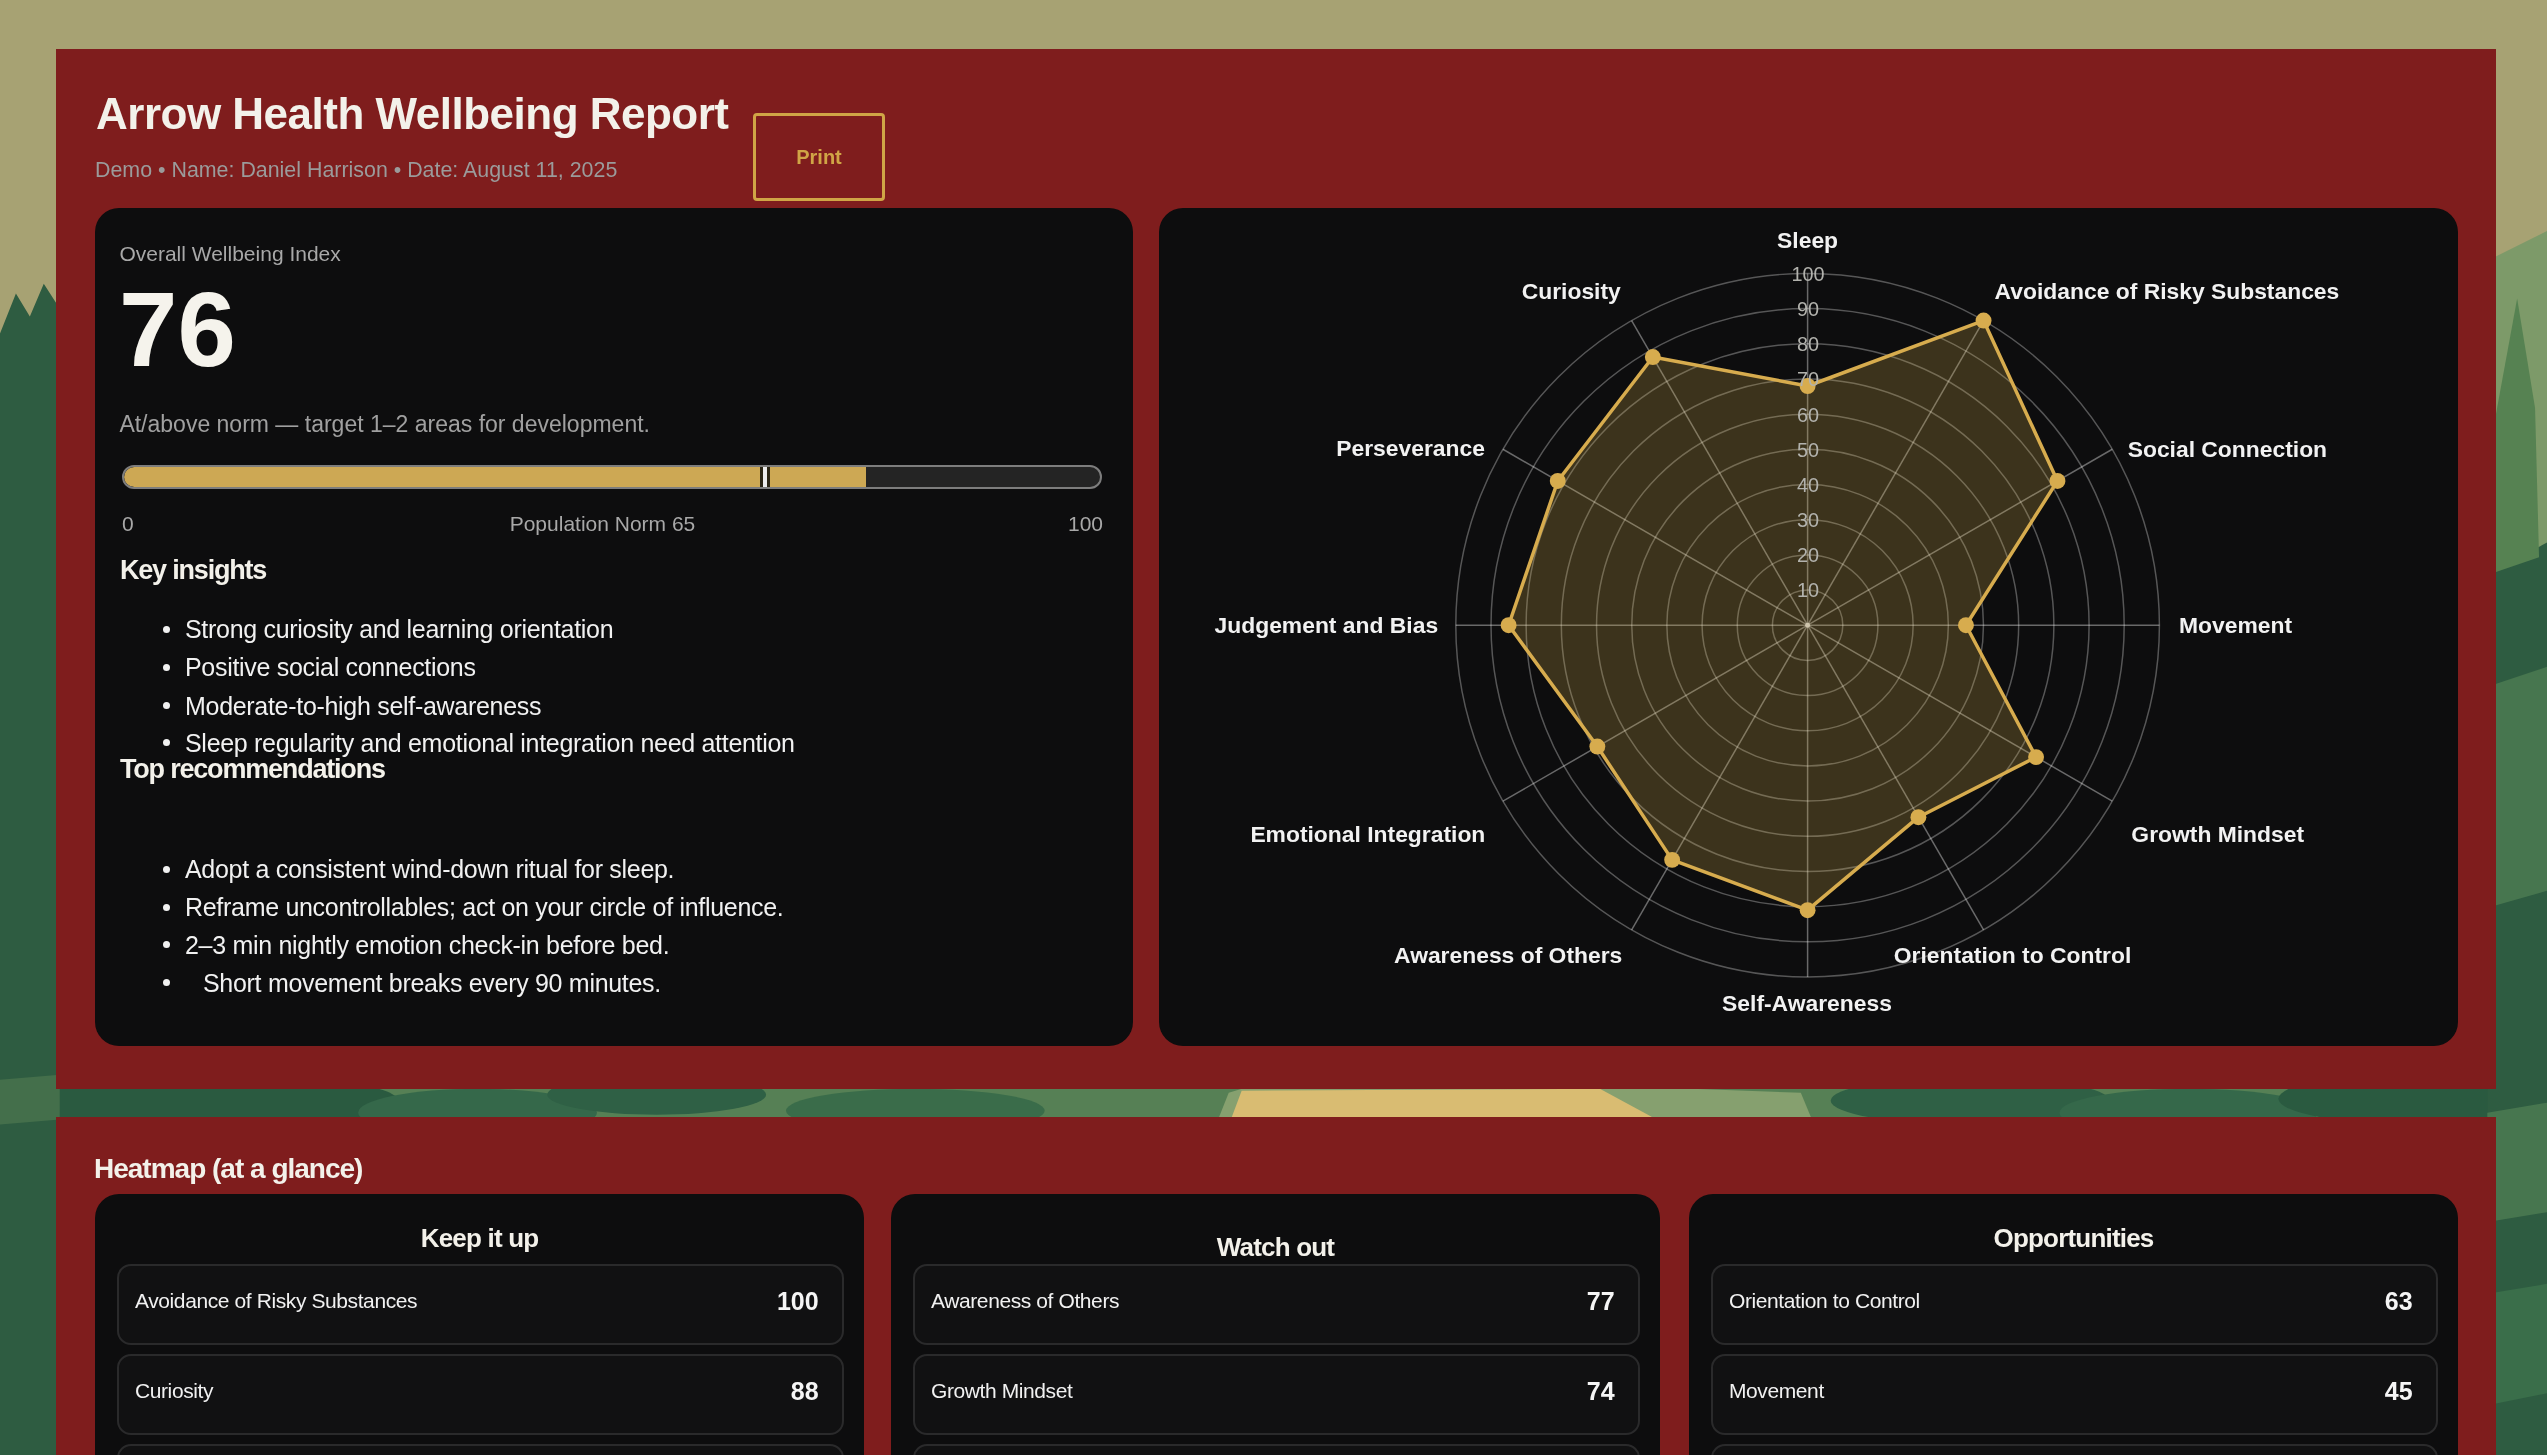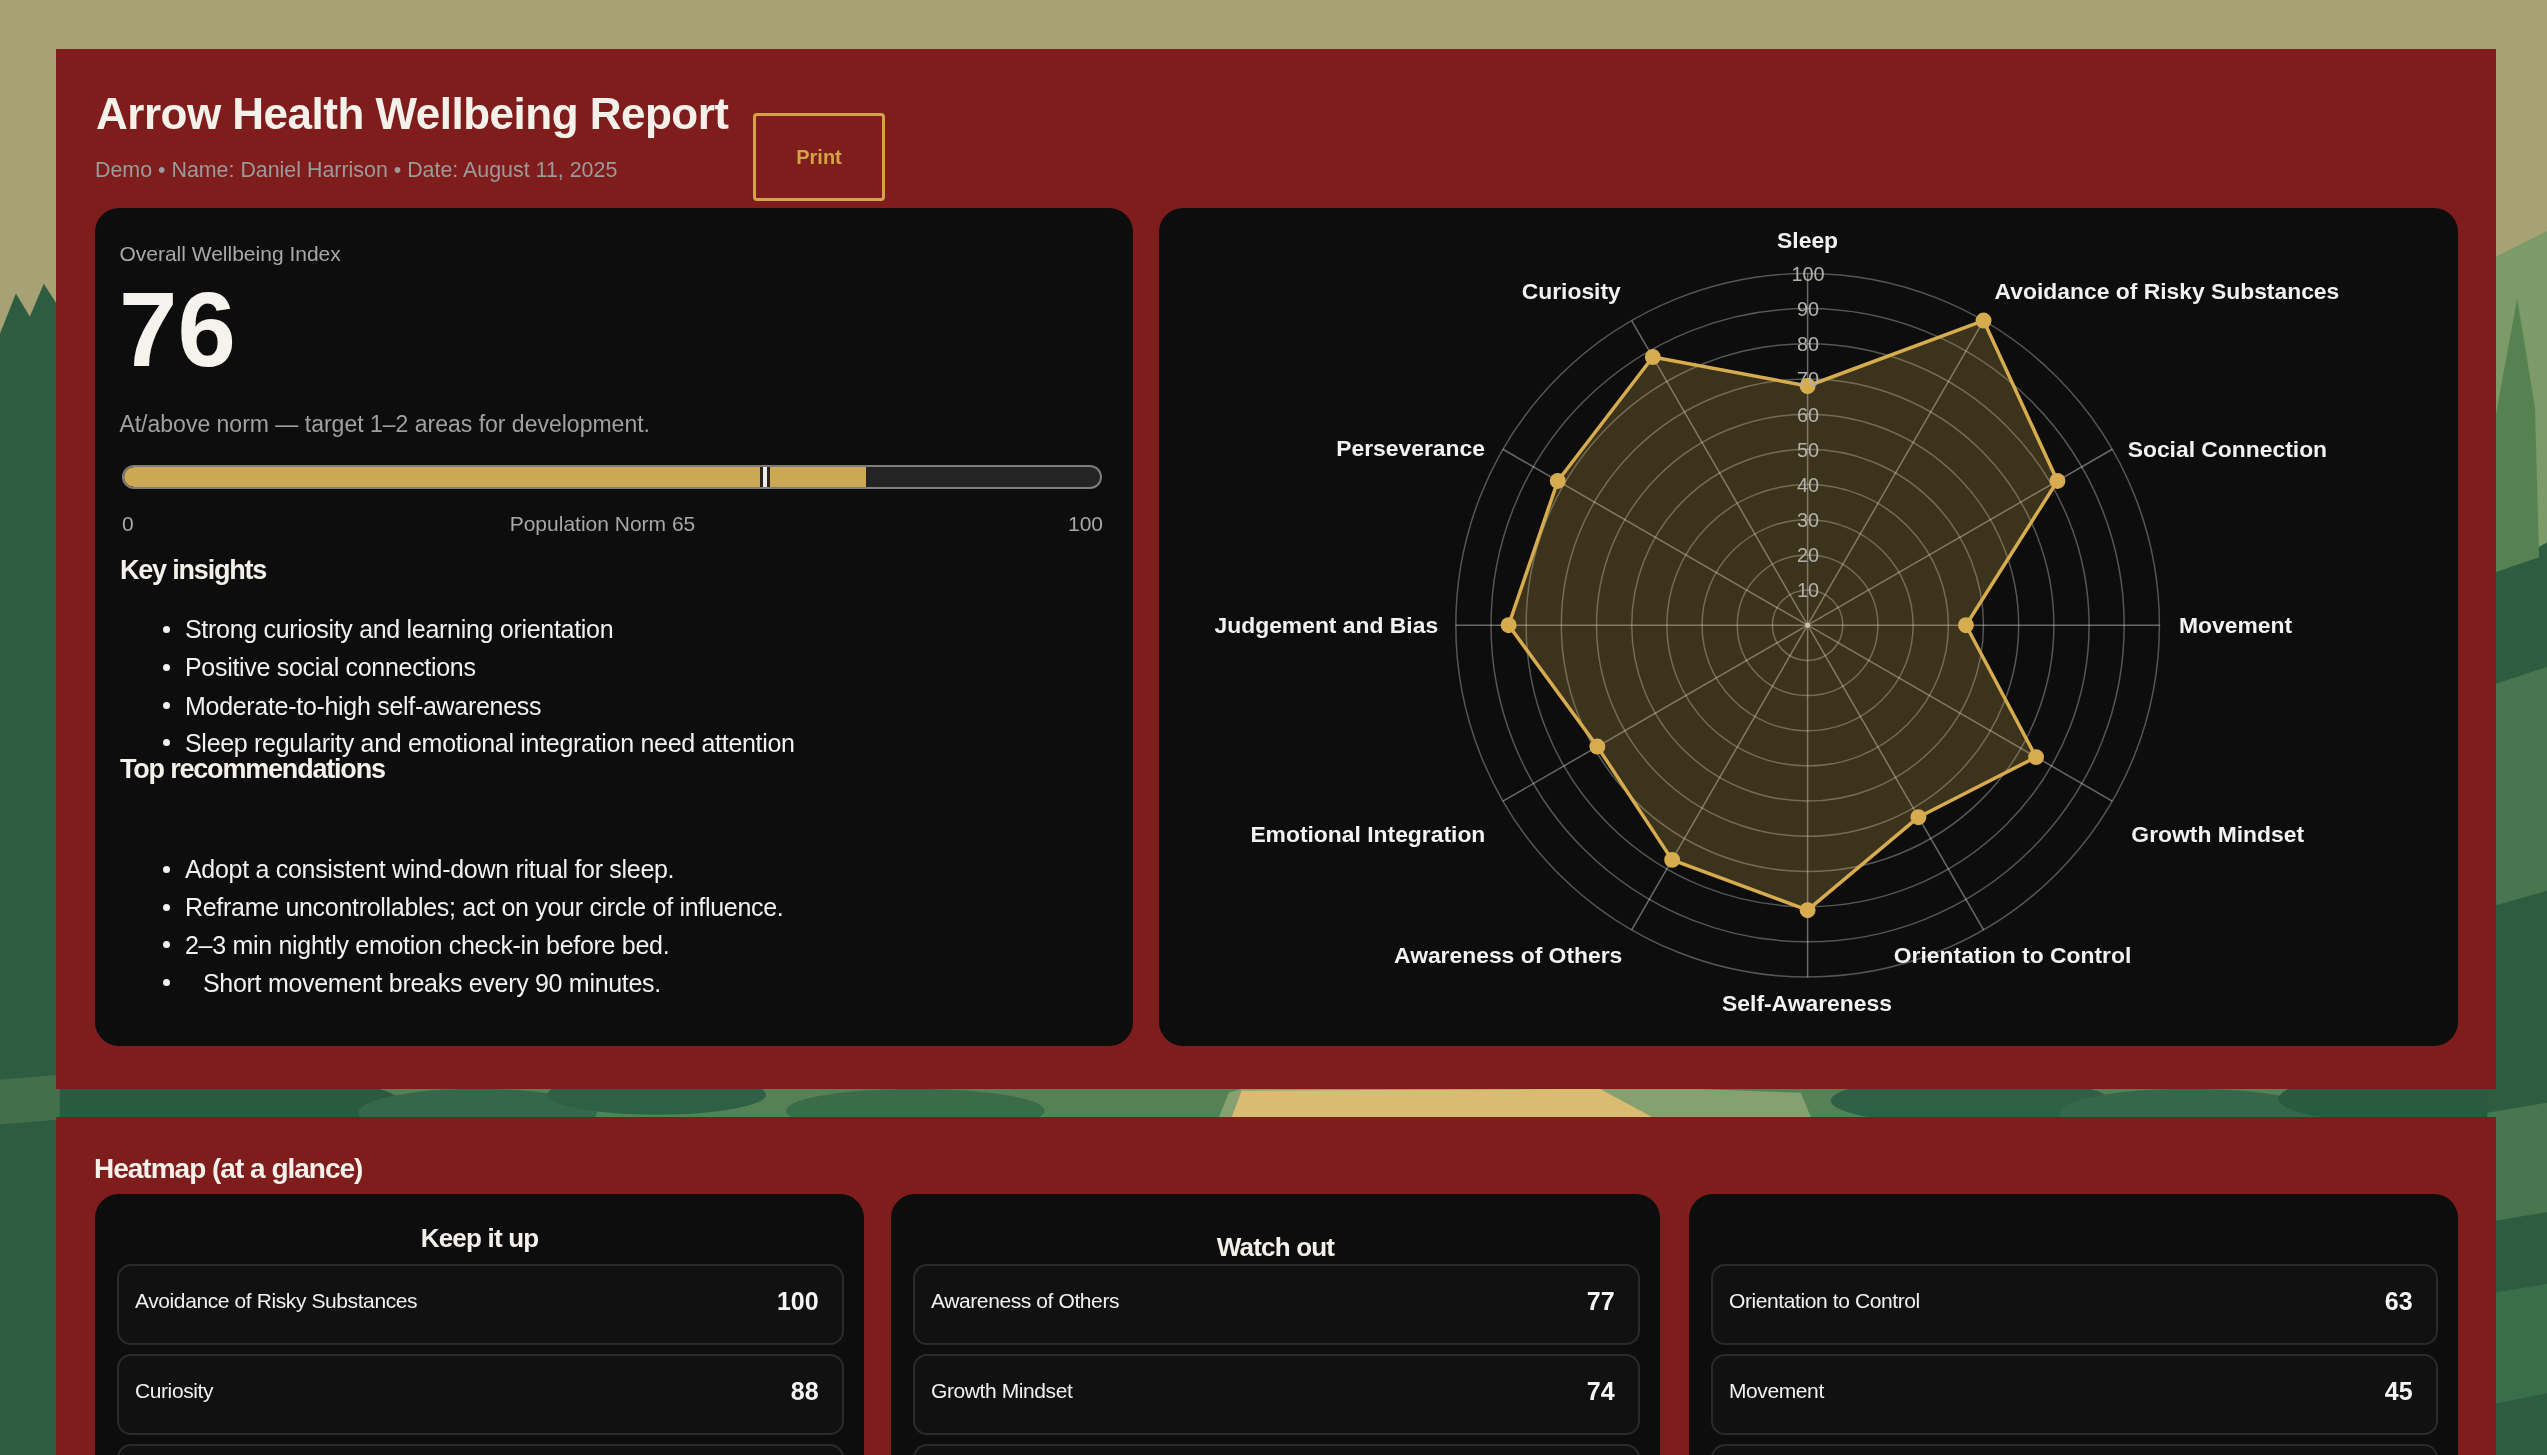--- a/index.html
+++ b/index.html
@@ -174,20 +174,21 @@
         <span class="rl">Awareness of Others</span>
         <span class="rv">77</span>
       </div>
     <div class="row" style="top:160px;">
         <span class="rl">Growth Mindset</span>
         <span class="rv">74</span>
       </div>
     <div class="row" style="top:250px;"></div>
   </div>
   <div class="card hm" style="left:1633px;top:77px;width:769px;height:398px;">
+    <div class="abs" style="left:0;top:29px;width:769px;text-align:center;font-size:26px;font-weight:bold;letter-spacing:-0.8px;color:#f3f1ea;">Opportunities</div>
     <div class="row" style="top:70px;">
         <span class="rl">Orientation to Control</span>
         <span class="rv">63</span>
       </div>
     <div class="row" style="top:160px;">
         <span class="rl">Movement</span>
         <span class="rv">45</span>
       </div>
     <div class="row" style="top:250px;"></div>
   </div>

